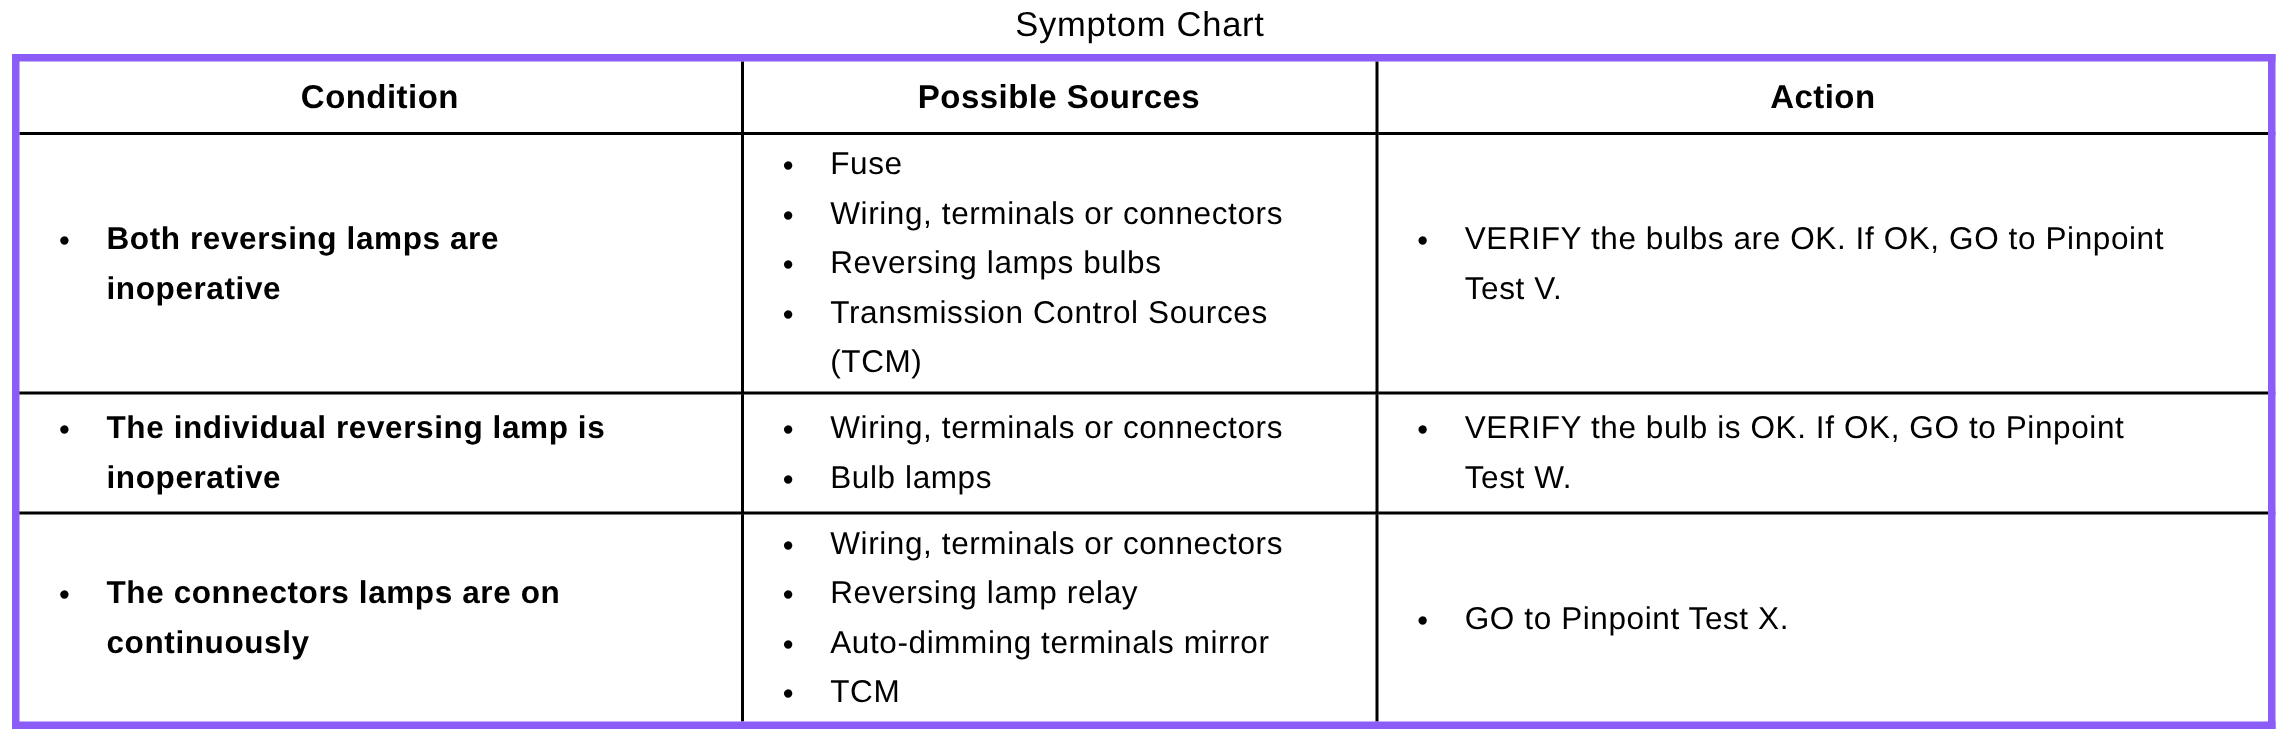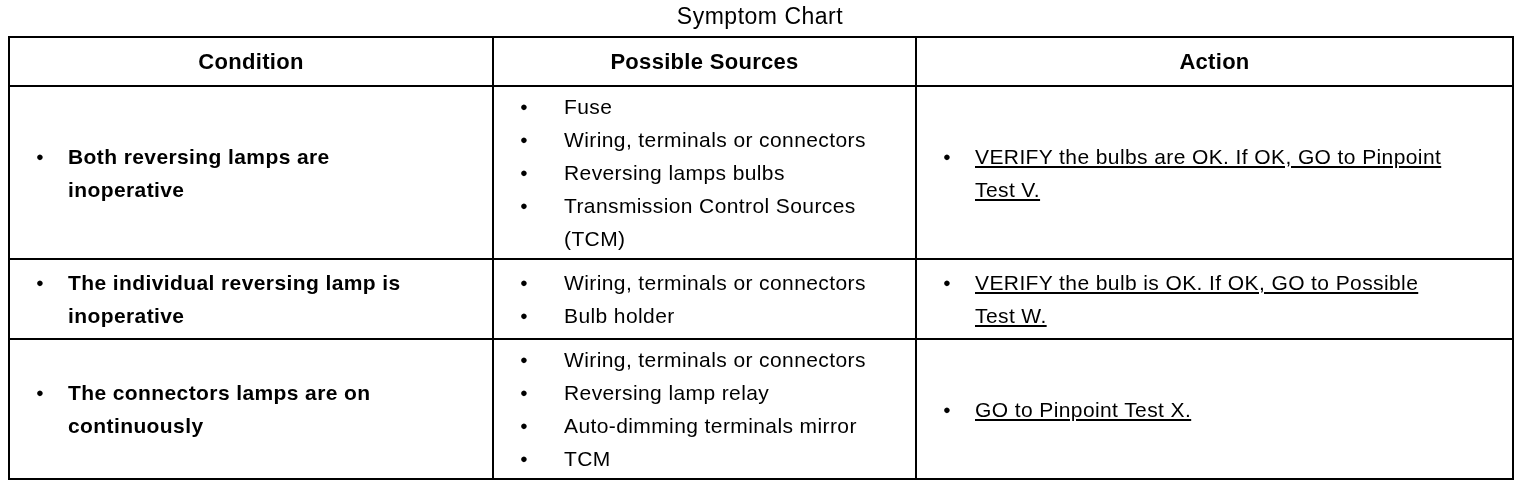--- a/index.html
+++ b/index.html
@@ -22,21 +22,21 @@
     letter-spacing: 0.5px;
     padding-top: 3px;
     height: 36px;
     box-sizing: border-box;
   }
   table.symptom-table {
     border-collapse: collapse;
     table-layout: fixed;
     margin-left: 8px;
     width: 1504px;
-    border: 2px solid #8b5cf6;
+    border: 5px solid #8b5cf6;
     padding-left: 36px;
   }
   table.symptom-table th {
     border: 2px solid #000000;
     font-size: 22px;
     font-weight: bold;
     letter-spacing: 0.3px;
     text-align: center;
     vertical-align: middle;
     height: 47px;
@@ -63,22 +63,22 @@
     line-height: 33px;
   }
   .bullet {
     position: absolute;
     left: 26px;
     top: 0;
     font-size: 13px;
     line-height: 33px;
   }
   td.condition .text { display: inline-block; max-width: 375px; vertical-align: top; font-weight: bold; }
-  td.sources   .text { display: inline-block; max-width: 330px; vertical-align: top; margin-left: 12px; }
-  td.action    .text { display: inline-block; max-width: 485px; vertical-align: top; text-decoration: underline; }
+  td.sources   .text { display: inline-block; max-width: 330px; vertical-align: top; }
+  td.action    .text { display: inline-block; max-width: 485px; vertical-align: top; }
 </style>
 </head>
 <body>
 
 <div class="page">
   <div class="page-title">Symptom Chart</div>
 
   <table class="symptom-table">
     <colgroup>
       <col style="width:484px">
@@ -116,26 +116,26 @@
         </tr>
         <tr>
           <td class="condition">
             <ul class="bullet-list">
               <li><span class="bullet">●</span><span class="text">The individual reversing lamp is inoperative</span></li>
             </ul>
           </td>
           <td class="sources">
             <ul class="bullet-list">
               <li><span class="bullet">●</span><span class="text">Wiring, terminals or connectors</span></li>
-              <li><span class="bullet">●</span><span class="text">Bulb holder</span></li>
+              <li><span class="bullet">●</span><span class="text">Bulb lamps</span></li>
             </ul>
           </td>
           <td class="action">
             <ul class="bullet-list">
-              <li><span class="bullet">●</span><span class="text">VERIFY the bulb is OK. If OK, GO to Possible Test W.</span></li>
+              <li><span class="bullet">●</span><span class="text">VERIFY the bulb is OK. If OK, GO to Pinpoint Test W.</span></li>
             </ul>
           </td>
         </tr>
         <tr>
           <td class="condition">
             <ul class="bullet-list">
               <li><span class="bullet">●</span><span class="text">The connectors lamps are on continuously</span></li>
             </ul>
           </td>
           <td class="sources">

